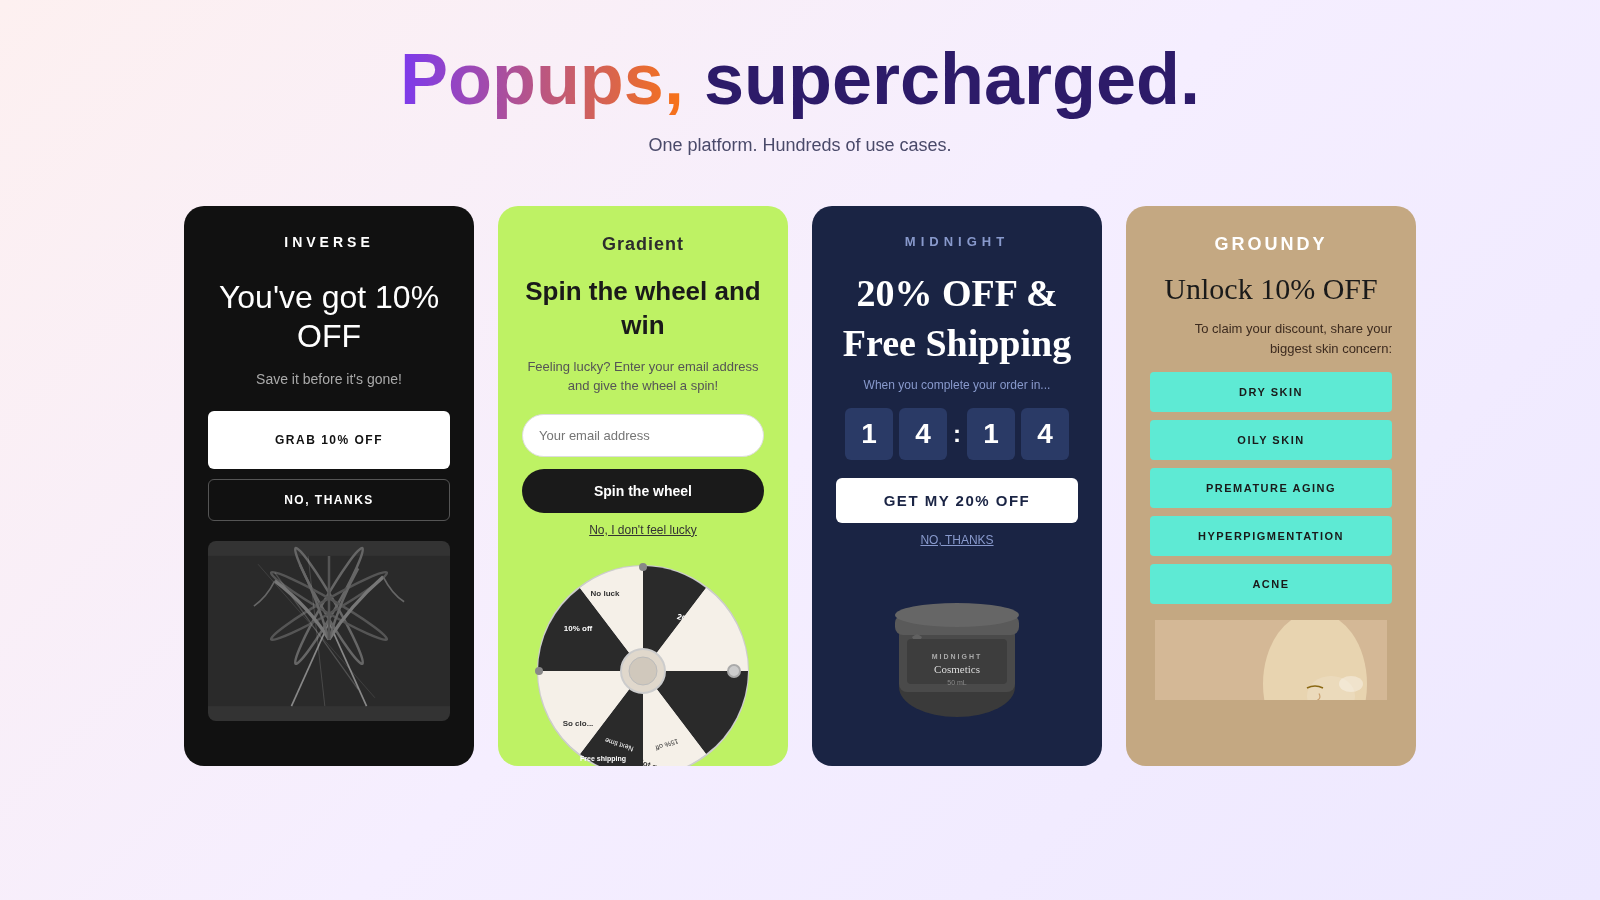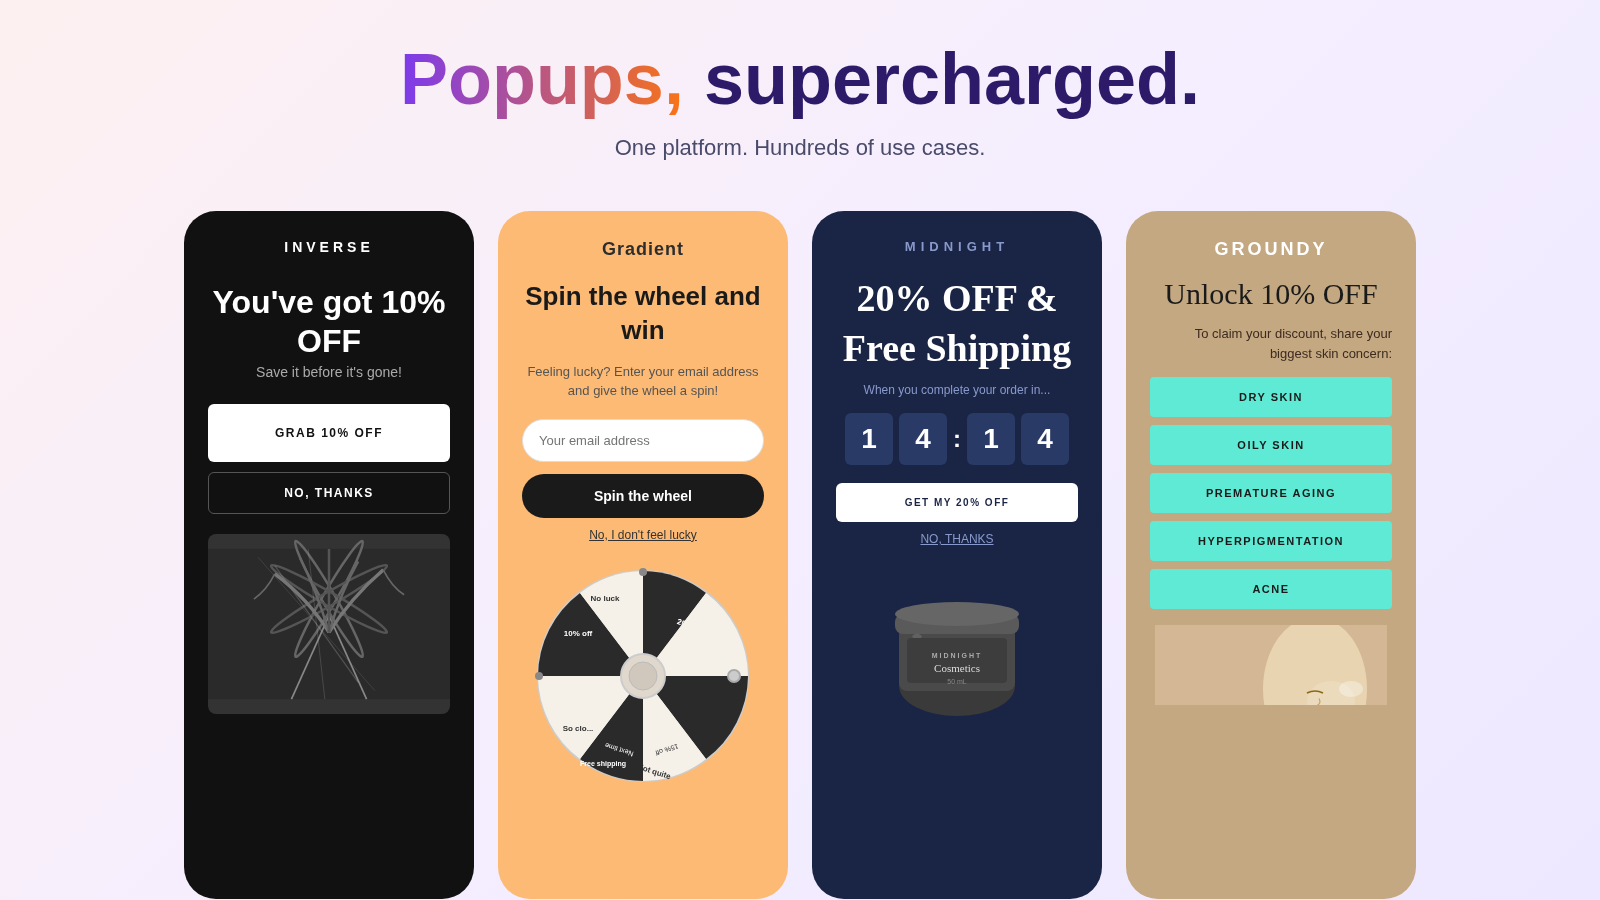--- a/index.html
+++ b/index.html
@@ -26,40 +26,40 @@
       background: linear-gradient(90deg, #7c3aed, #f97316);
       -webkit-background-clip: text;
       -webkit-text-fill-color: transparent;
       background-clip: text;
     }
     .hero-title .supercharged {
       color: #2d1b69;
     }
 
     .hero-subtitle {
-      font-size: 22px;
+      font-size: 18px;
       color: #4a4a6a;
       font-weight: 500;
       text-align: center;
       margin-bottom: 50px;
     }
 
     .cards-row {
       display: flex;
       gap: 24px;
       align-items: flex-start;
       justify-content: center;
       width: 100%;
     }
 
     .phone-card {
-      border-radius: 32px;
+      border-radius: 20px;
       overflow: hidden;
       width: 290px;
-      height: 688px;
+      height: 560px;
       position: relative;
       flex-shrink: 0;
     }
 
     
     .card-inverse {
       background: #111111;
       display: flex;
       flex-direction: column;
       align-items: center;
@@ -71,24 +71,24 @@
       font-size: 14px;
       letter-spacing: 4px;
       font-weight: 600;
       margin-bottom: 28px;
       text-transform: uppercase;
     }
 
     .card-inverse .headline {
       color: #ffffff;
       font-size: 32px;
-      font-weight: 700;
+      font-weight: 400;
       text-align: center;
       line-height: 1.2;
-      margin-bottom: 4px;
+      margin-bottom: 16px;
     }
 
     .card-inverse .subtext {
       color: #aaaaaa;
       font-size: 14px;
       text-align: left;
       margin-bottom: 24px;
     }
 
     .btn-white {
@@ -128,21 +128,21 @@
       position: relative;
     }
 
     .palm-svg {
       width: 100%;
       height: 100%;
     }
 
     
     .card-gradient {
-      background: #fdba74;
+      background: #bef264;
       display: flex;
       flex-direction: column;
       align-items: center;
       padding: 28px 24px 0;
     }
 
     .card-gradient .brand-logo {
       color: #2d2d2d;
       font-size: 18px;
       font-weight: 700;
@@ -273,21 +273,21 @@
       font-weight: 700;
     }
 
     .btn-white-full {
       background: #ffffff;
       color: #1a2444;
       border: none;
       border-radius: 6px;
       padding: 14px 0;
       width: 100%;
-      font-size: 10px;
+      font-size: 15px;
       font-weight: 700;
       letter-spacing: 1.5px;
       cursor: pointer;
       margin-bottom: 10px;
     }
 
     .link-no-thanks {
       color: #8899cc;
       font-size: 12px;
       text-decoration: underline;

